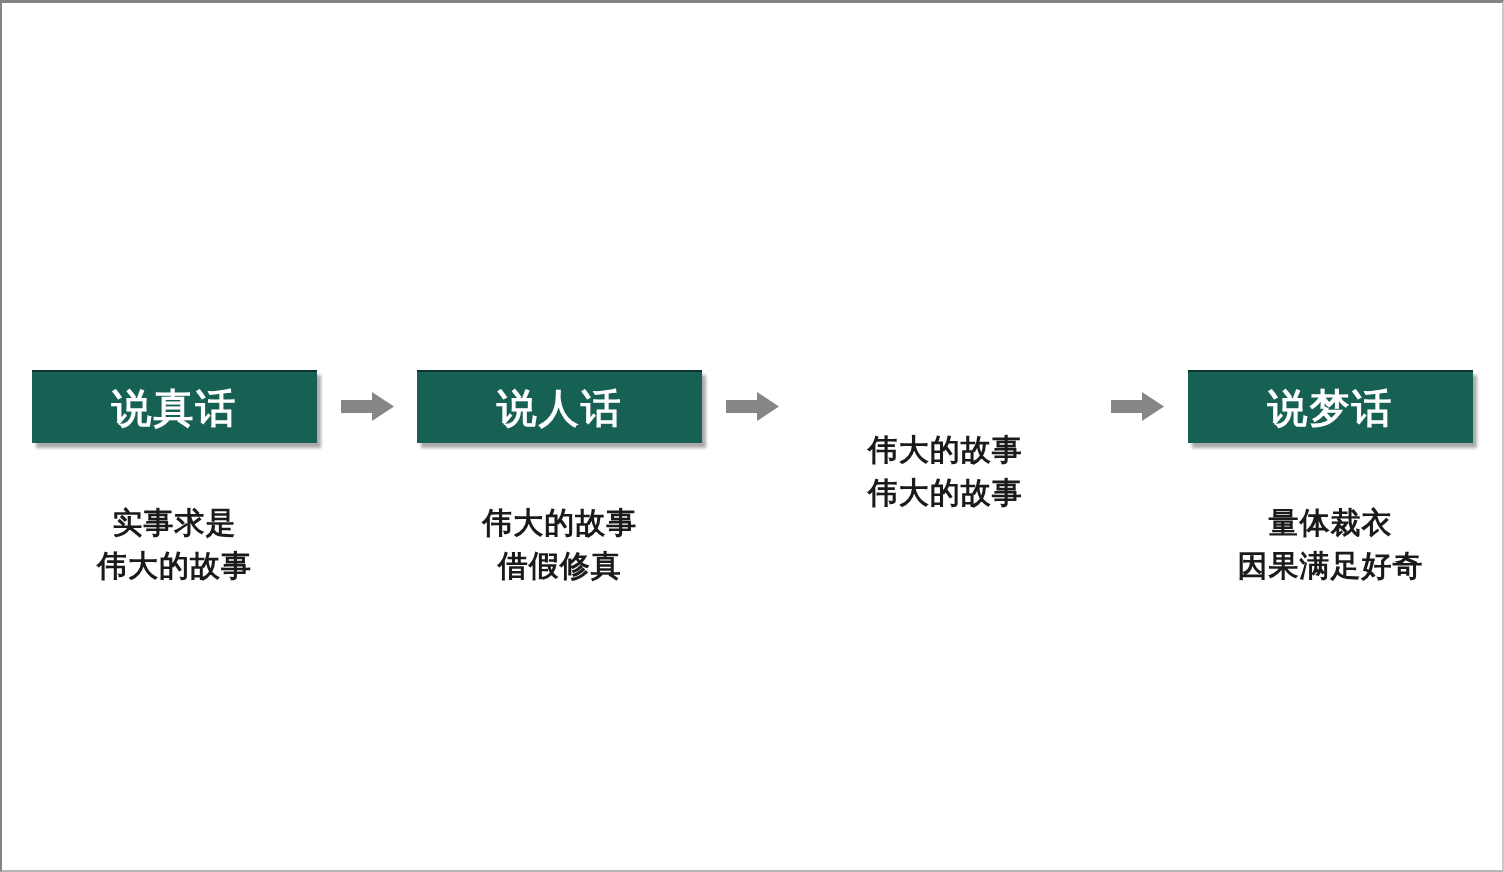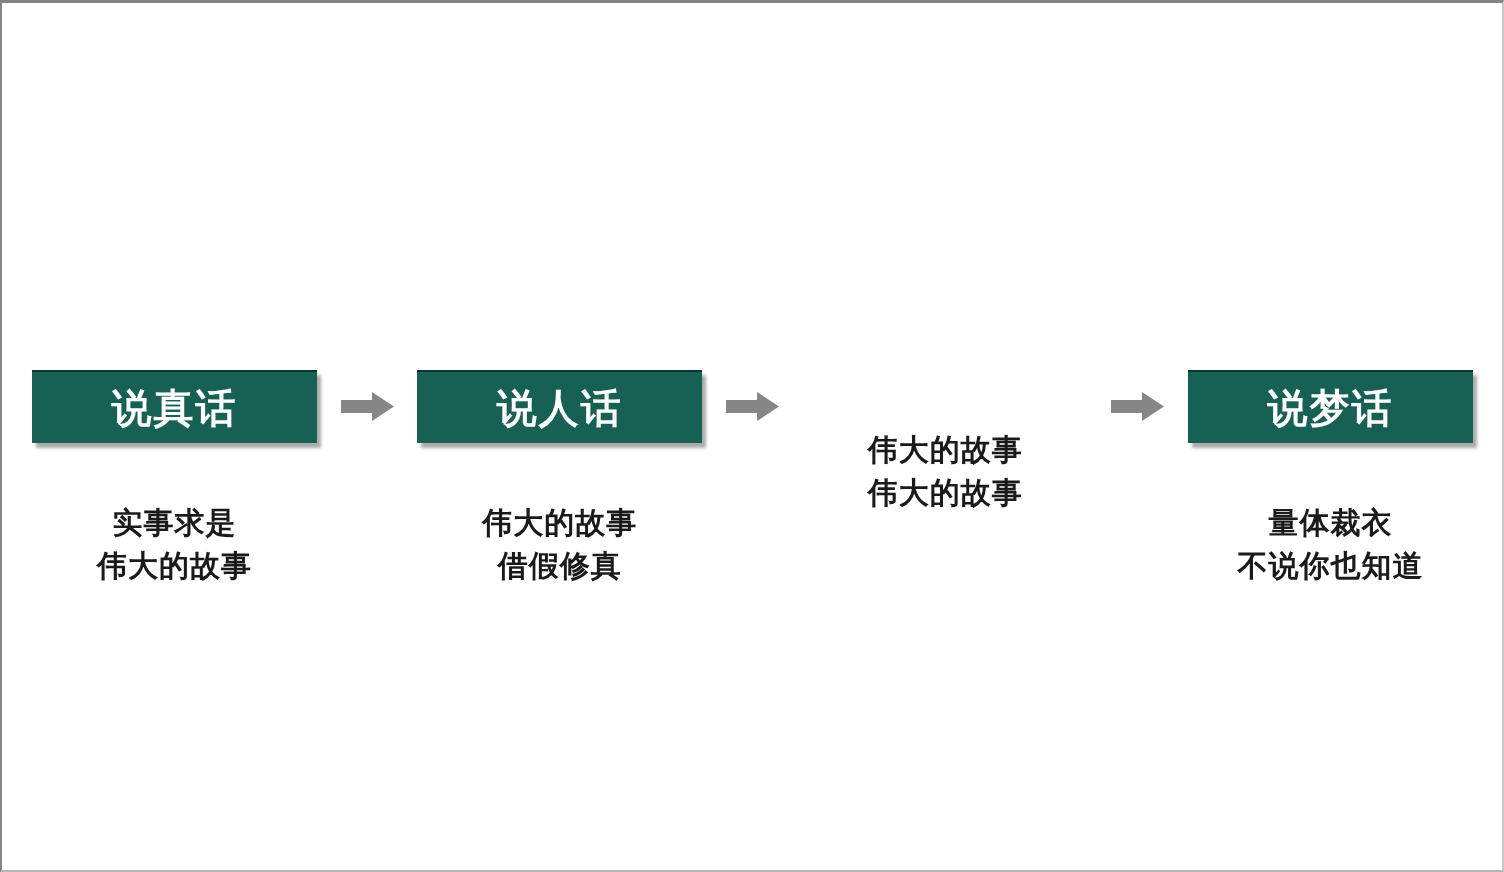--- a/index.html
+++ b/index.html
@@ -122,18 +122,18 @@
       <rect x="0" y="8" width="31" height="13"></rect>
       <polygon points="31,0 53,14.5 31,29"></polygon>
     </svg>
 
     <div class="stage">
       <div class="stage-box">
         <span class="stage-title">说梦话</span>
       </div>
       <div class="stage-desc">
         <div>量体裁衣</div>
-        <div>不说你也知道</div>
+        <div>因果满足好奇</div>
       </div>
     </div>
 
   </div>
 </div>
 
 </body></html>

